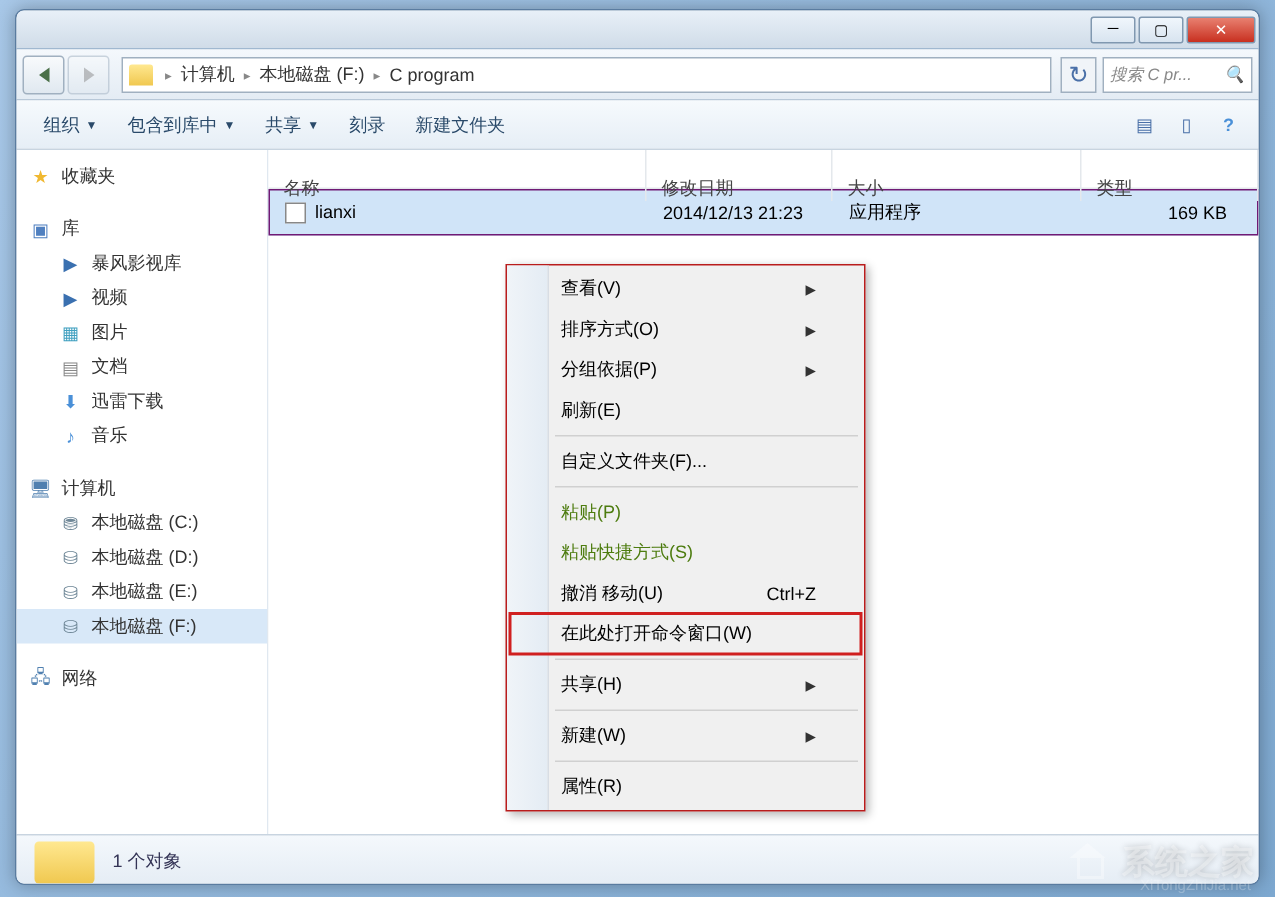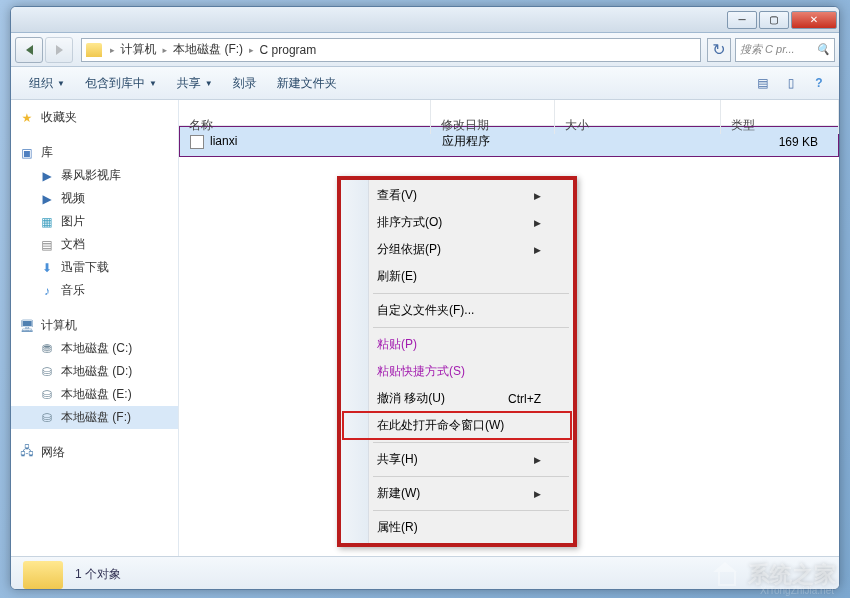--- a/index.html
+++ b/index.html
@@ -35,23 +35,23 @@
 .side-icon { width: 16px; height: 16px; margin-right: 6px; display: inline-flex; align-items: center; justify-content: center; font-size: 12px; }
 .filepane { flex: 1; background: #fff; position: relative; }
 .columns { display: flex; height: 26px; border-bottom: 1px solid #e4e8ec; font-size: 12px; color: #444; }
 .col { padding: 17px 10px; border-right: 1px solid #e4e8ec; }
 .filerow { display: flex; font-size: 12px; padding: 4px 0; align-items: center; }
 .filerow.sel { background: #d0e4f8; border: 1px solid #701a75; }
 .filecell { padding: 2px 10px; }
 .file-icon-small { width: 14px; height: 14px; background: #fff; border: 1px solid #888; display: inline-block; margin-right: 6px; vertical-align: middle; }
 .statusbar { height: 36px; background: linear-gradient(180deg, #f4f8fc 0%, #e4ecf4 100%); border-top: 1px solid #c8d4e0; display: flex; align-items: center; padding: 0 12px; font-size: 12px; color: #335; }
 .status-folder { width: 40px; height: 28px; background: linear-gradient(180deg, #ffe890 0%, #f0c850 100%); border-radius: 3px; margin-right: 12px; }
-.contextmenu { position: absolute; top: 176px; left: 337px; width: 240px; background: #f0f0f0; border: 4px solid #b91c1c; box-shadow: 2px 2px 6px rgba(0,0,0,0.3); font-size: 12px; padding: 2px; z-index: 100; }
+.contextmenu { position: absolute; top: 176px; left: 337px; width: 240px; background: #f0f0f0; border: 1px solid #b91c1c; box-shadow: 2px 2px 6px rgba(0,0,0,0.3); font-size: 12px; padding: 2px; z-index: 100; }
 .ctx-item { padding: 5px 30px 5px 34px; display: flex; justify-content: space-between; align-items: center; cursor: pointer; color: #000; position: relative; }
-.ctx-item.disabled { color: #a21caf; cursor: default; }
+.ctx-item.disabled { color: #4d7c0f; cursor: default; }
 .ctx-item.highlighted { outline: 2px solid #d02020; outline-offset: -1px; }
 .ctx-arrow { font-size: 9px; color: #333; }
 .ctx-sep { height: 1px; background: #d0d0d0; margin: 3px 2px 3px 30px; }
 .ctx-iconcol { position: absolute; left: 0; top: 0; bottom: 0; width: 28px; background: linear-gradient(90deg, #f0f4f8 0%, #e4ecf4 100%); border-right: 1px solid #d8dde4; }
 .watermark { position: absolute; bottom: 8px; right: 14px; color: rgba(255,255,255,0.35); font-size: 22px; font-weight: bold; display: flex; align-items: center; gap: 8px; z-index: 200; text-shadow: 0 0 4px rgba(0,0,0,0.2); }
 .watermark-sub { position: absolute; bottom: 2px; right: 16px; color: rgba(255,255,255,0.25); font-size: 10px; z-index: 200; }
 .house-icon { width: 30px; height: 26px; position: relative; }
 .house-icon::before { content:""; position:absolute; top:0; left:3px; width:0; height:0; border-left:12px solid transparent; border-right:12px solid transparent; border-bottom:10px solid rgba(255,255,255,0.35); }
 .house-icon::after { content:""; position:absolute; top:10px; left:8px; width:14px; height:12px; border:2px solid rgba(255,255,255,0.35); border-top:none; }
 </style>
@@ -198,20 +198,21 @@
 
     <div class="filepane">
       <div class="columns">
         <div class="col" style="width:252px">名称</div>
         <div class="col" style="width:124px">修改日期</div>
         <div class="col" style="flex:1">大小</div>
         <div class="col" style="width:118px">类型</div>
       </div>
       <div class="filerow sel">
         <div class="filecell" style="width:252px"><span class="file-icon-small"></span><span>lianxi</span></div>
+        <div class="filecell" style="width:124px">2014/12/13 21:23</div>
         <div class="filecell" style="width:118px">应用程序</div>
         <div class="filecell" style="flex:1;text-align:right;padding-right:20px">169 KB</div>
       </div>
     </div>
   </div>
 
   <div class="statusbar">
     <div class="status-folder"></div>
     <span>1 个对象</span>
   </div>

